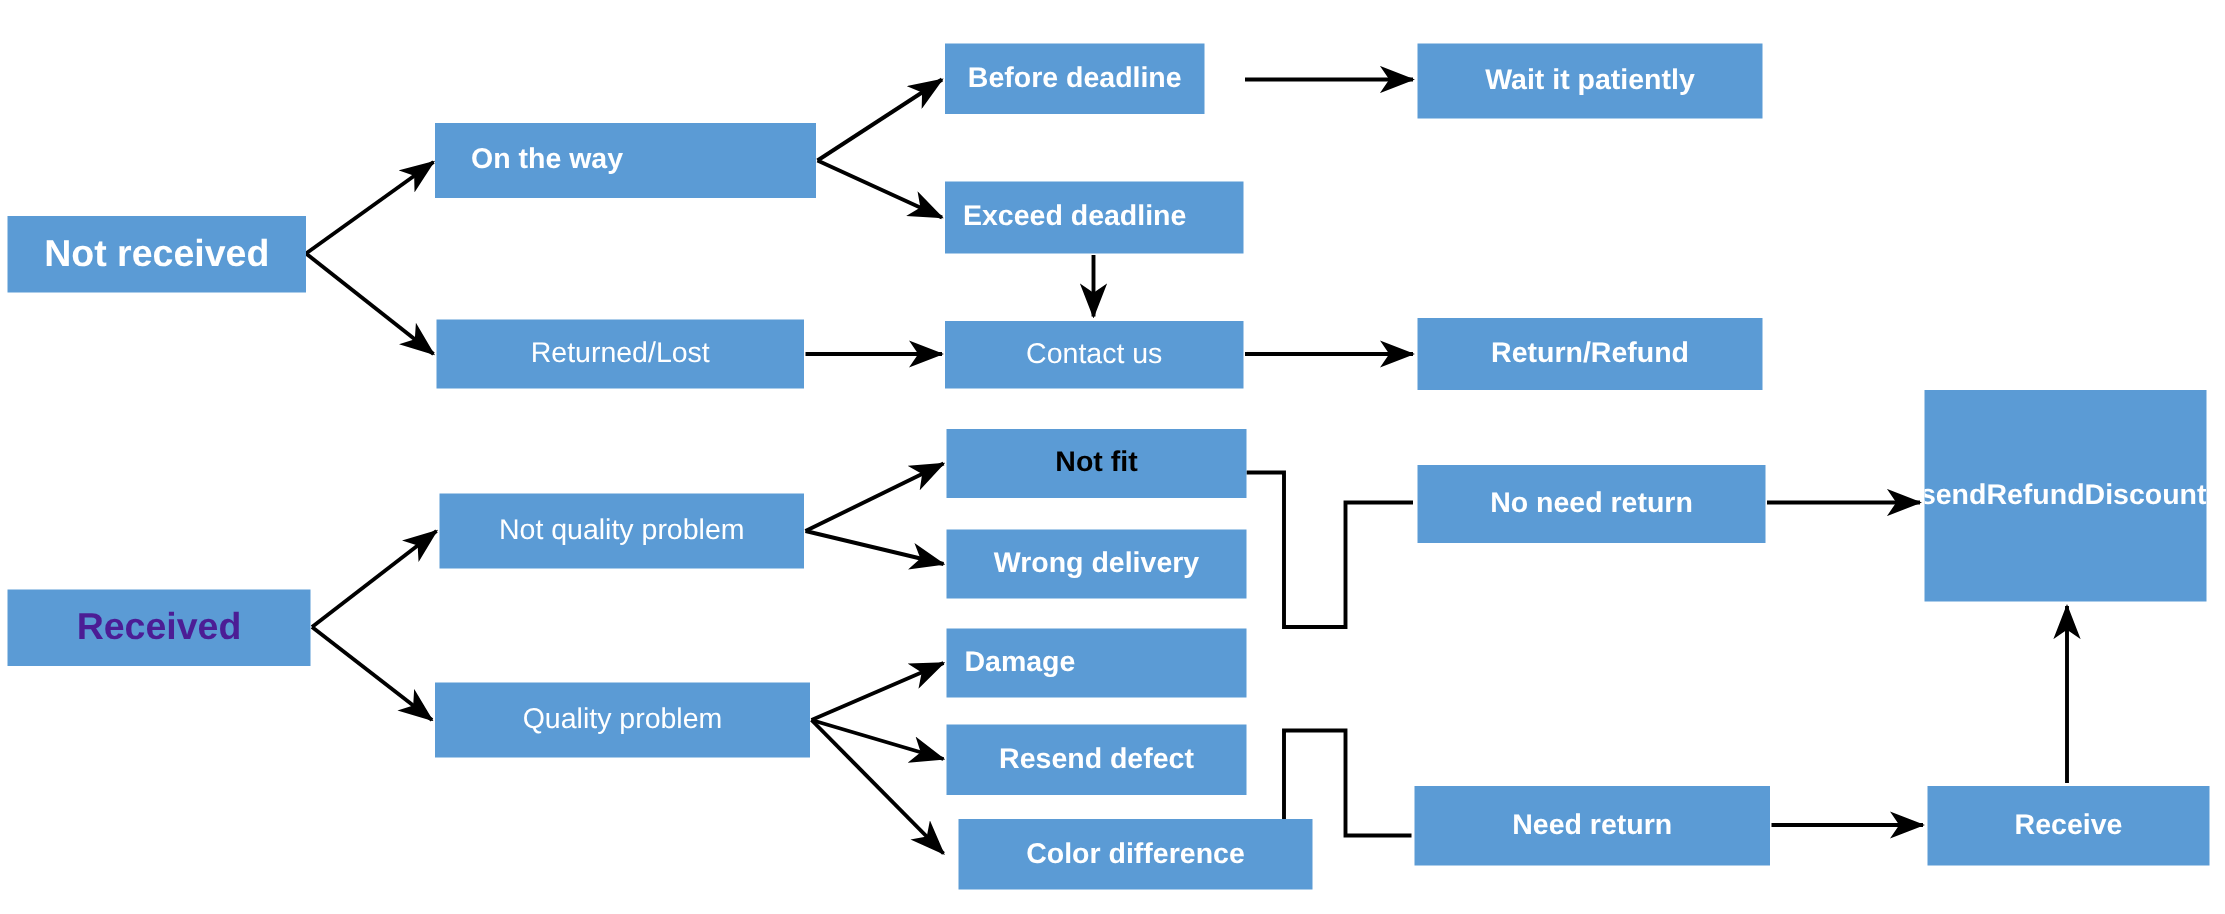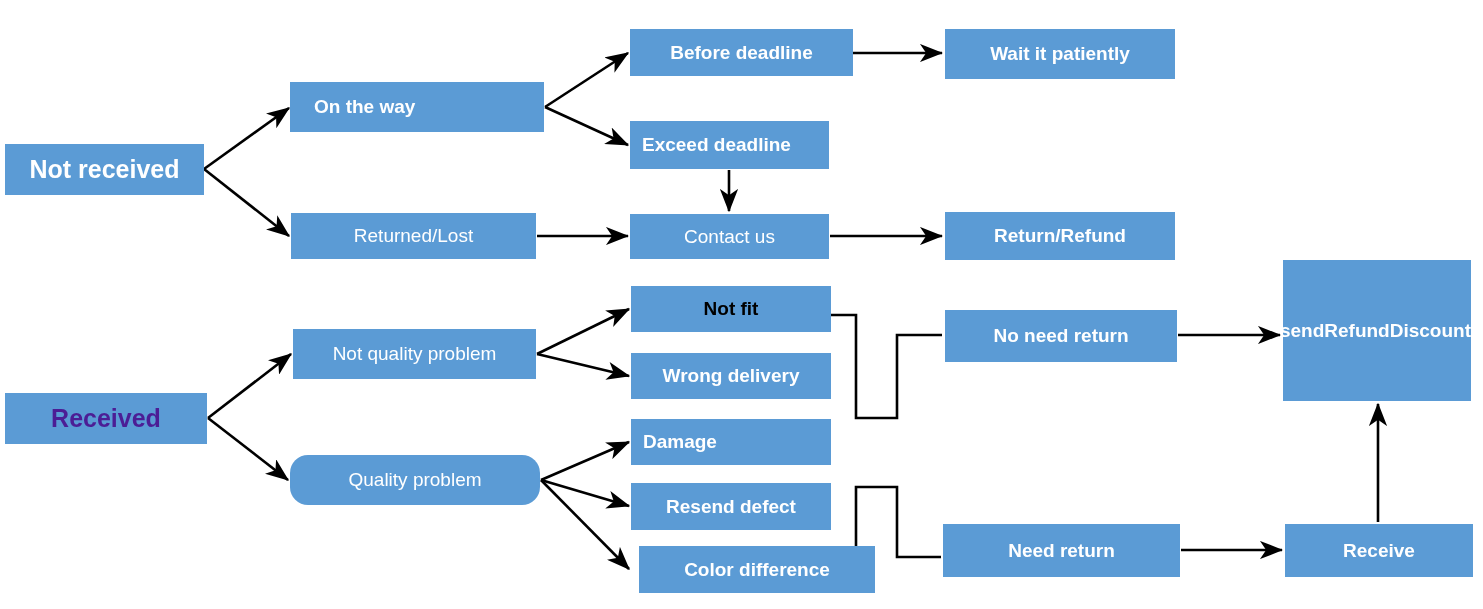--- a/index.html
+++ b/index.html
@@ -73,28 +73,28 @@
         <polyline points="831,589 856,589 856,487 897,487 897,557 941,557" fill="none" stroke="#000000" stroke-width="2.6" stroke-linejoin="miter" stroke-linecap="butt"></polyline>
         <polyline points="1178,335 1280,335" fill="none" stroke="#000000" stroke-width="2.6" stroke-linejoin="miter" stroke-linecap="butt" marker-end="url(#arrowhead)"></polyline>
         <polyline points="1181,550 1282,550" fill="none" stroke="#000000" stroke-width="2.6" stroke-linejoin="miter" stroke-linecap="butt" marker-end="url(#arrowhead)"></polyline>
         <polyline points="1378,522 1378,404" fill="none" stroke="#000000" stroke-width="2.6" stroke-linejoin="miter" stroke-linecap="butt" marker-end="url(#arrowhead)"></polyline>
       </g>
   </svg>
   <div id="nodes-layer">
       <div class="node" style="left: 5px; top: 144px; width: 199px; height: 51px; background: rgb(91, 155, 213); color: rgb(255, 255, 255); font-size: 25px; font-weight: bold;"><span class="node-label">Not received</span></div>
       <div class="node" style="left: 290px; top: 82px; width: 254px; height: 50px; background: rgb(91, 155, 213); color: rgb(255, 255, 255); font-size: 19px; font-weight: bold; justify-content: flex-start; text-align: left; padding-left: 24px;"><span class="node-label" style="text-align: left;">On the way</span></div>
       <div class="node" style="left: 291px; top: 213px; width: 245px; height: 46px; background: rgb(91, 155, 213); color: rgb(255, 255, 255); font-size: 19px; font-weight: normal;"><span class="node-label">Returned/Lost</span></div>
-      <div class="node" style="left: 630px; top: 29px; width: 223px; height: 47px; background: rgb(91, 155, 213); color: rgb(255, 255, 255); font-size: 19px; font-weight: bold;"><span class="node-label">Before deadline</span></div>
+      <div class="node" style="left: 630px; top: 29px; width: 173px; height: 47px; background: rgb(91, 155, 213); color: rgb(255, 255, 255); font-size: 19px; font-weight: bold;"><span class="node-label">Before deadline</span></div>
       <div class="node" style="left: 630px; top: 121px; width: 199px; height: 48px; background: rgb(91, 155, 213); color: rgb(255, 255, 255); font-size: 19px; font-weight: bold; justify-content: flex-start; text-align: left; padding-left: 12px;"><span class="node-label" style="text-align: left;">Exceed deadline</span></div>
       <div class="node" style="left: 630px; top: 214px; width: 199px; height: 45px; background: rgb(91, 155, 213); color: rgb(255, 255, 255); font-size: 19px; font-weight: normal;"><span class="node-label">Contact us</span></div>
       <div class="node" style="left: 945px; top: 29px; width: 230px; height: 50px; background: rgb(91, 155, 213); color: rgb(255, 255, 255); font-size: 19px; font-weight: bold;"><span class="node-label">Wait it patiently</span></div>
       <div class="node" style="left: 945px; top: 212px; width: 230px; height: 48px; background: rgb(91, 155, 213); color: rgb(255, 255, 255); font-size: 19px; font-weight: bold;"><span class="node-label">Return/Refund</span></div>
       <div class="node" style="left: 5px; top: 393px; width: 202px; height: 51px; background: rgb(91, 155, 213); color: #4c1d95; font-size: 25px; font-weight: bold;"><span class="node-label">Received</span></div>
       <div class="node" style="left: 293px; top: 329px; width: 243px; height: 50px; background: rgb(91, 155, 213); color: rgb(255, 255, 255); font-size: 19px; font-weight: normal;"><span class="node-label">Not quality problem</span></div>
-      <div class="node" style="left: 290px; top: 455px; width: 250px; height: 50px; background: rgb(91, 155, 213); color: rgb(255, 255, 255); font-size: 19px; font-weight: normal; border-radius: 18px;"><span class="node-label">Quality problem</span></div>
+      <div class="node" style="left: 290px; top: 455px; width: 250px; height: 50px; background: rgb(91, 155, 213); color: rgb(255, 255, 255); font-size: 19px; font-weight: normal;"><span class="node-label">Quality problem</span></div>
       <div class="node" style="left: 631px; top: 286px; width: 200px; height: 46px; background: rgb(91, 155, 213); color: #000000; font-size: 19px; font-weight: bold;"><span class="node-label">Not fit</span></div>
       <div class="node" style="left: 631px; top: 353px; width: 200px; height: 46px; background: rgb(91, 155, 213); color: rgb(255, 255, 255); font-size: 19px; font-weight: bold;"><span class="node-label">Wrong delivery</span></div>
       <div class="node" style="left: 631px; top: 419px; width: 200px; height: 46px; background: rgb(91, 155, 213); color: rgb(255, 255, 255); font-size: 19px; font-weight: bold; justify-content: flex-start; text-align: left; padding-left: 12px;"><span class="node-label" style="text-align: left;">Damage</span></div>
       <div class="node" style="left: 631px; top: 483px; width: 200px; height: 47px; background: rgb(91, 155, 213); color: rgb(255, 255, 255); font-size: 19px; font-weight: bold;"><span class="node-label">Resend defect</span></div>
       <div class="node" style="left: 639px; top: 546px; width: 236px; height: 47px; background: rgb(91, 155, 213); color: rgb(255, 255, 255); font-size: 19px; font-weight: bold;"><span class="node-label">Color difference</span></div>
       <div class="node" style="left: 945px; top: 310px; width: 232px; height: 52px; background: rgb(91, 155, 213); color: rgb(255, 255, 255); font-size: 19px; font-weight: bold;"><span class="node-label">No need return</span></div>
       <div class="node" style="left: 943px; top: 524px; width: 237px; height: 53px; background: rgb(91, 155, 213); color: rgb(255, 255, 255); font-size: 19px; font-weight: bold;"><span class="node-label">Need return</span></div>
       <div class="node multi" style="left: 1283px; top: 260px; width: 188px; height: 141px; background: rgb(91, 155, 213); color: rgb(255, 255, 255); font-size: 19px; font-weight: bold;"><span class="node-label">Resend</span><span class="node-label">Refund</span><span class="node-label">Discount</span></div>
       <div class="node" style="left: 1285px; top: 524px; width: 188px; height: 53px; background: rgb(91, 155, 213); color: rgb(255, 255, 255); font-size: 19px; font-weight: bold;"><span class="node-label">Receive</span></div>
     </div>

